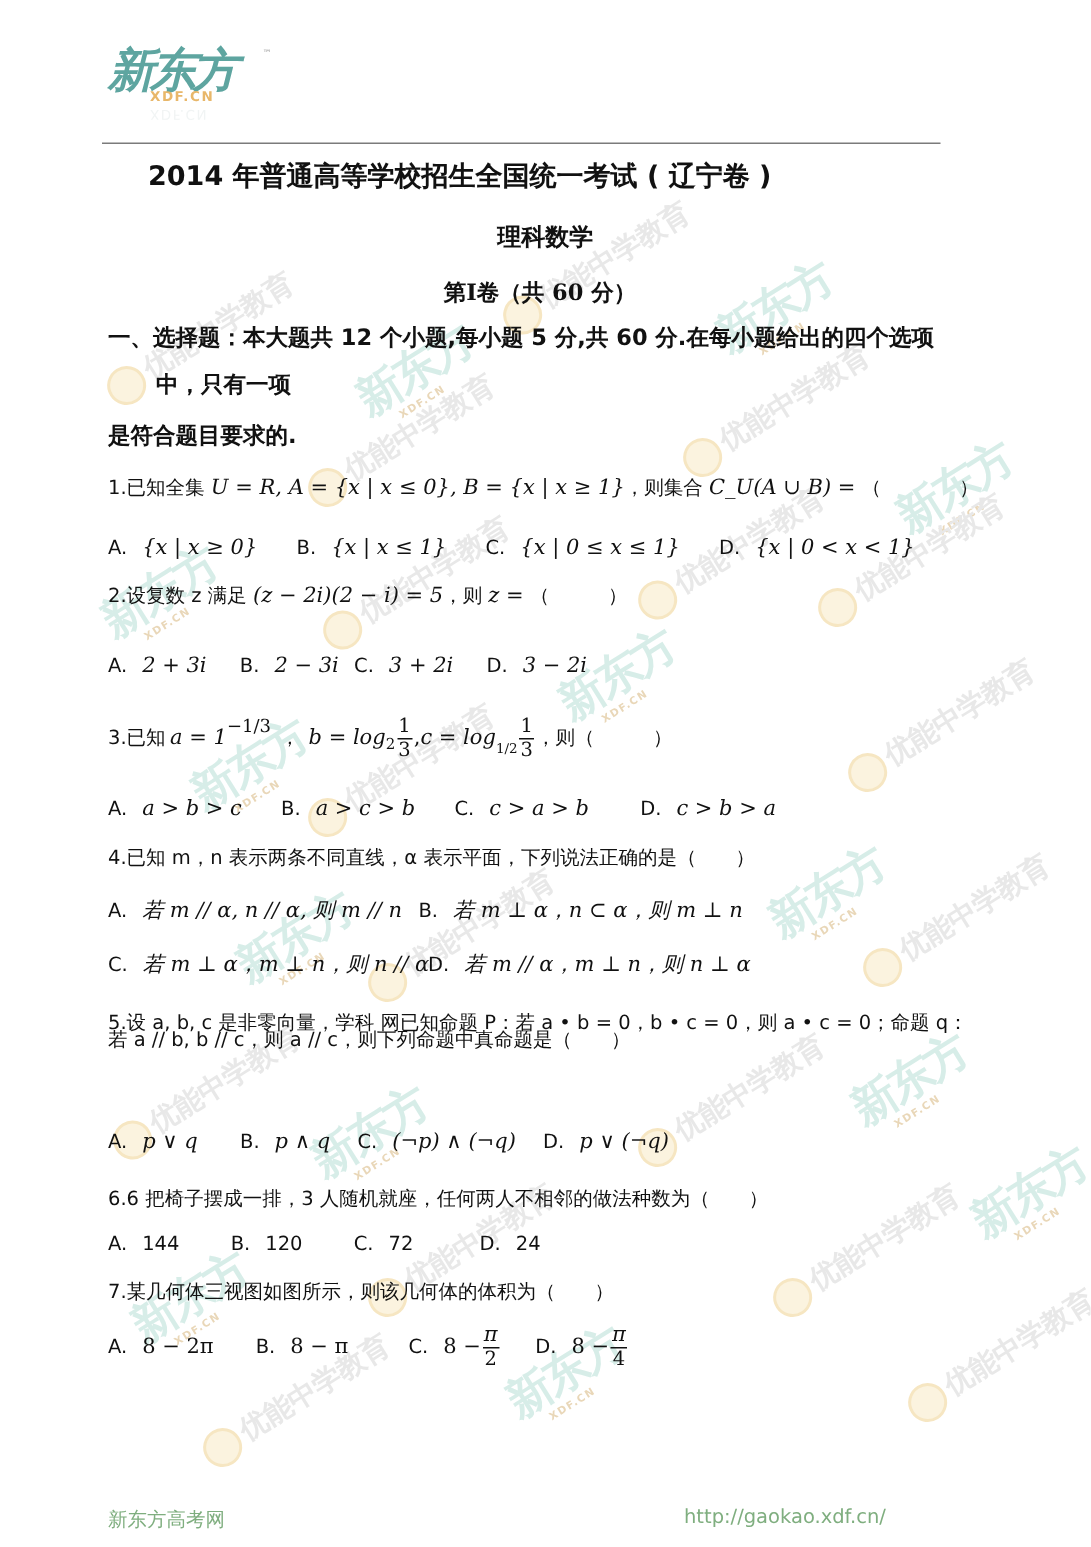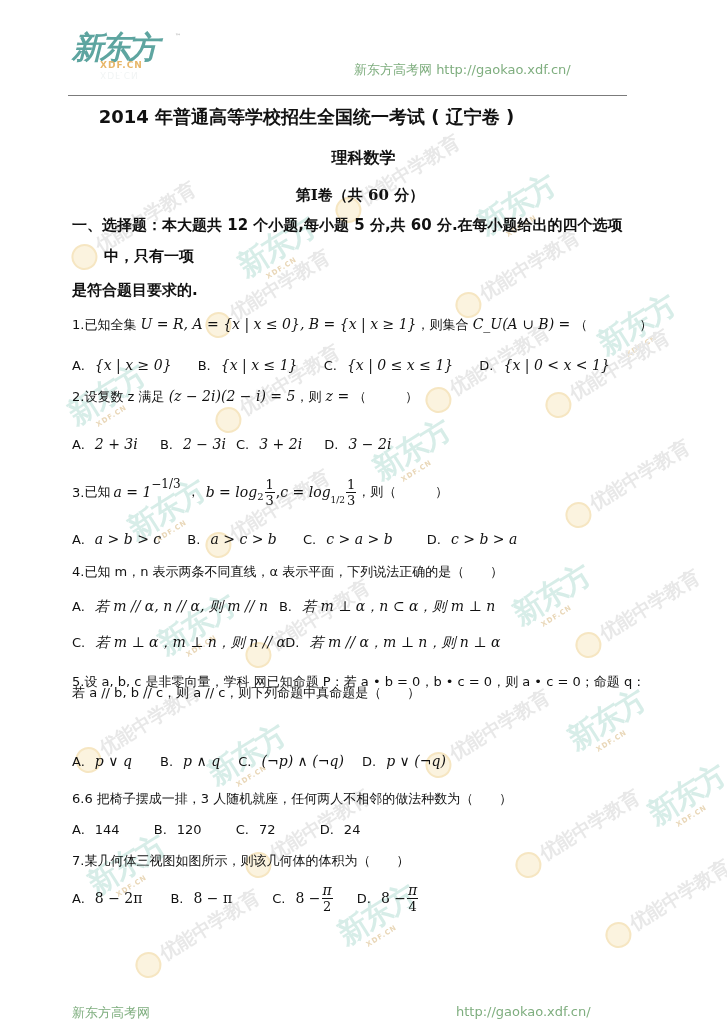--- a/index.html
+++ b/index.html
@@ -93,21 +93,20 @@
     <div class="wm wm-yn" style="left:600px;top:930px"><span class="circ"></span><span>优能中学教育</span></div>
     <div class="wm wm-yn" style="left:130px;top:960px"><span class="circ"></span><span>优能中学教育</span></div>
   </div>
 
   <div class="logo">
     <div class="logo-main">新东方</div>
     <span class="logo-tm">™</span>
     <div class="logo-sub">XDF.CN</div>
     <div class="logo-refl">XDF.CN</div>
   </div>
-  <div class="hdr-link">新东方高考网 http://gaokao.xdf.cn/</div>
   <div class="rule"></div>
 
   <div class="content">
     <div class="line title">2014 年普通高等学校招生全国统一考试 ( 辽宁卷 )</div>
     <div class="line subtitle">理科数学</div>
     <div class="line volume">第Ⅰ卷（共 60 分）</div>
 
     <div class="line sec-head" style="top:216px">一、选择题：本大题共 12 个小题,每小题 5 分,共 60 分.在每小题给出的四个选项</div>
     <div class="line sec-head" style="top:247px;left:104px">中，只有一项</div>
     <div class="line sec-head" style="top:281px">是符合题目要求的.</div>

